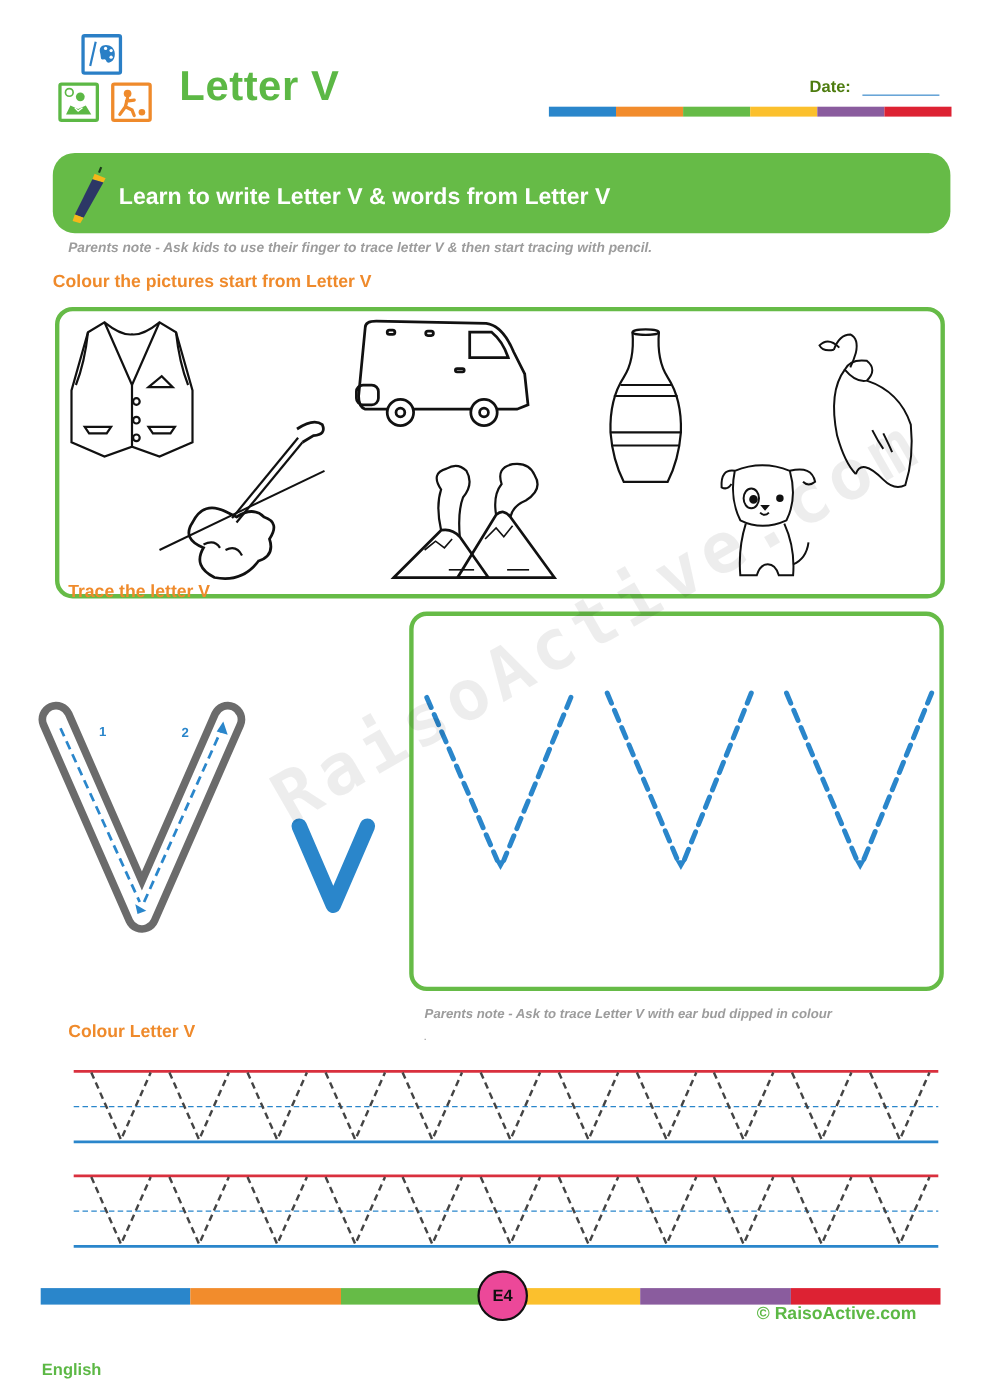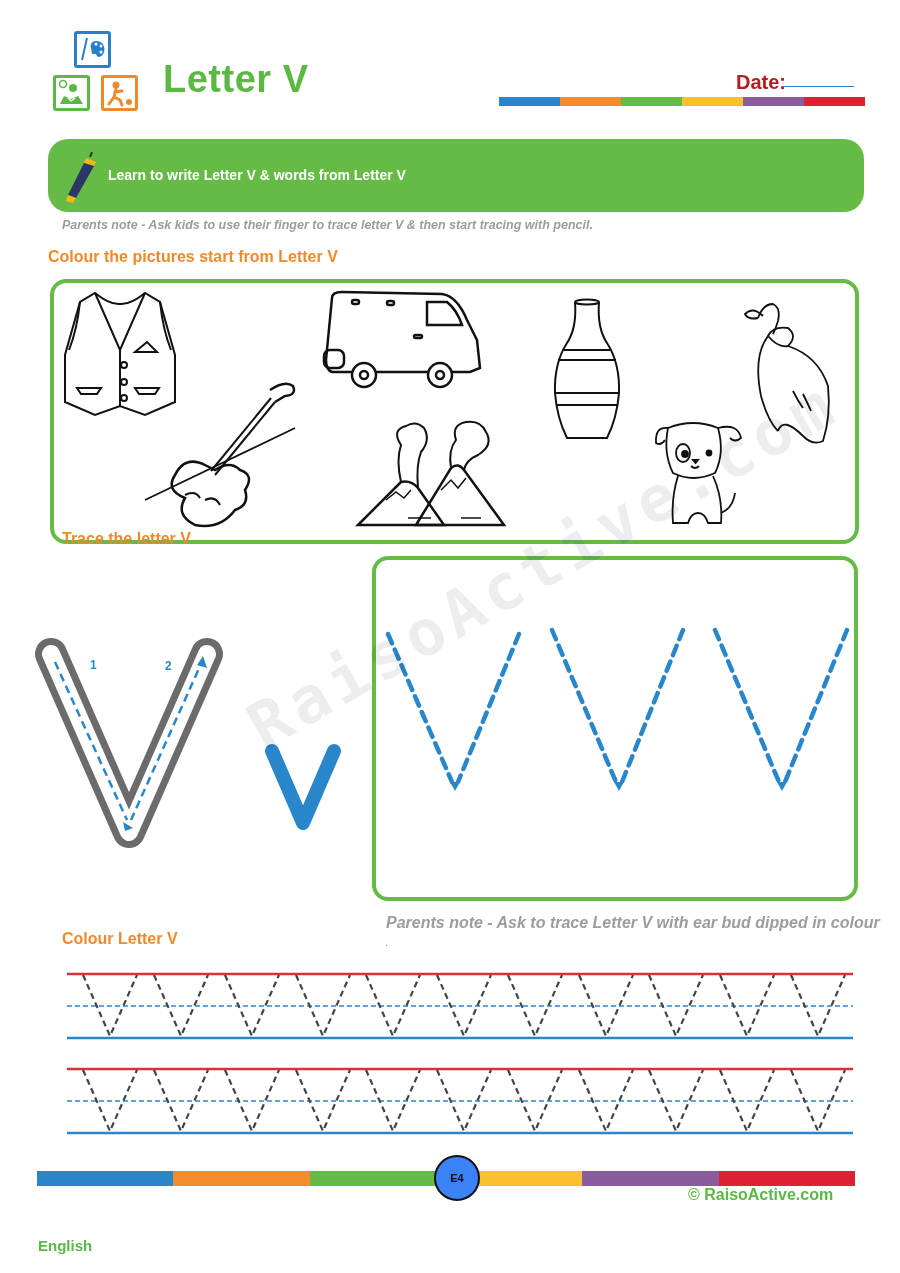--- a/index.html
+++ b/index.html
@@ -1,33 +1,33 @@
 <!DOCTYPE html>
 <html><head>
 <meta charset="utf-8">
 <style>
   html, body { margin:0; padding:0; background:#fff; }
   body { width:900px; height:1273px; position:relative; overflow:hidden; font-family:"Liberation Sans", sans-serif; }
   .abs { position:absolute; }
   .logo-box { position:absolute; border:3px solid; border-radius:3px; box-sizing:border-box; background:#fff; }
   .title { left:163px; top:58px; font-size:38px; font-weight:bold; color:#5cb845; letter-spacing:0.5px; }
-  .date-label { left:736px; top:71px; font-size:20px; font-weight:bold; color:#b91c1c; }
+  .date-label { left:736px; top:71px; font-size:15px; font-weight:bold; color:#4d7c0f; }
   .date-line { left:784px; top:86px; width:70px; height:0; border-bottom:1.5px solid #2a7fc6; }
   .stripe { display:flex; position:absolute; }
   .stripe div { flex:1; height:100%; }
   .banner { left:48px; top:139px; width:816px; height:73px; background:#66bb47; border-radius:20px; }
-  .banner-text { left:108px; top:167px; font-size:14px; font-weight:bold; color:#fff; }
+  .banner-text { left:108px; top:167px; font-size:21px; font-weight:bold; color:#fff; }
   .note1 { left:62px; top:218px; font-size:12.5px; font-style:italic; font-weight:bold; color:#9c9c9c; }
   .sec-title { font-size:16px; font-weight:bold; color:#ef8a2b; }
   .box { position:absolute; border:4px solid #66bb47; border-radius:16px; box-sizing:border-box; }
-  .note2 { left:386px; top:914px; font-size:16px; font-style:italic; font-weight:bold; color:#9c9c9c; }
+  .note2 { left:386px; top:914px; font-size:12px; font-style:italic; font-weight:bold; color:#9c9c9c; }
   .note2dot { left:385px; top:936px; font-size:11px; color:#9c9c9c; }
   .footer-left { left:38px; top:1237px; font-size:15px; font-weight:bold; color:#5cb845; }
   .footer-right { left:688px; top:1186px; font-size:16px; font-weight:bold; color:#5cb845; }
-  .page-badge { left:434px; top:1155px; width:46px; height:46px; border:2px solid #111; border-radius:50%; background:#3b82f6; box-sizing:border-box; display:flex; align-items:center; justify-content:center; font-size:11px; font-weight:bold; color:#111; }
+  .page-badge { left:434px; top:1155px; width:46px; height:46px; border:2px solid #111; border-radius:50%; background:#ec4899; box-sizing:border-box; display:flex; align-items:center; justify-content:center; font-size:15px; font-weight:bold; color:#111; }
   .watermark { left:200px; top:560px; font-size:64px; font-weight:bold; color:rgba(0,0,0,0.07); transform:rotate(-30deg); transform-origin:left top; font-family:"DejaVu Sans Mono", monospace; letter-spacing:6px; white-space:nowrap; pointer-events:none; }
   svg { position:absolute; overflow:visible; }
 </style>
 </head>
 <body>
 
 <div class="logo-box" style="left:74px;top:31px;width:37px;height:37px;border-color:#2a7fc6;">
   <svg width="31" height="31" viewBox="0 0 31 31" style="left:0;top:0">
     <line x1="5" y1="26" x2="10" y2="4" stroke="#2a7fc6" stroke-width="2"></line>
     <path d="M14 14 C12 7 20 5 25 9 C29 13 28 22 22 23 C19 23 20 19 17 20 C14 21 15 17 14 14 Z" fill="#2a7fc6"></path>

